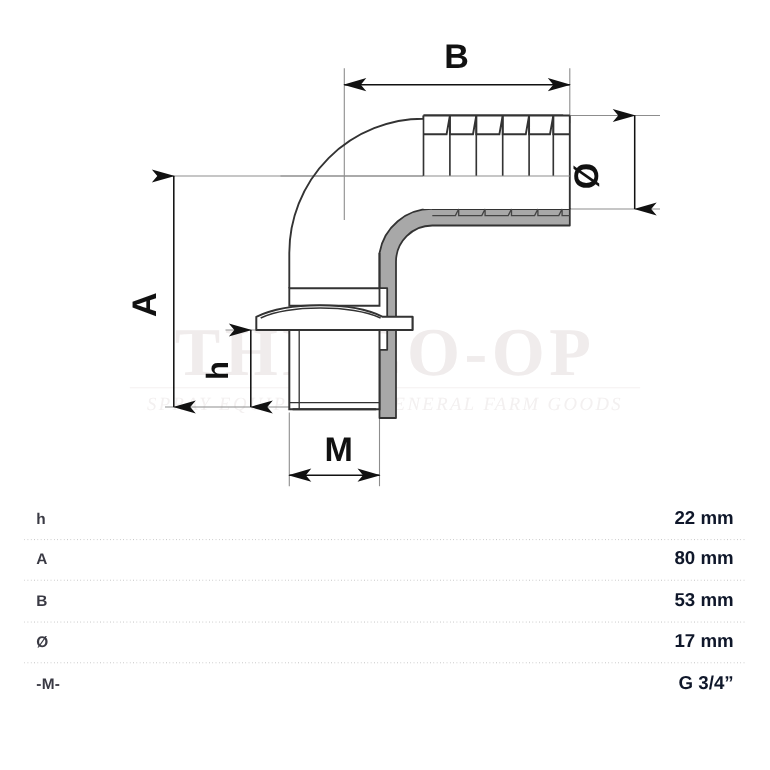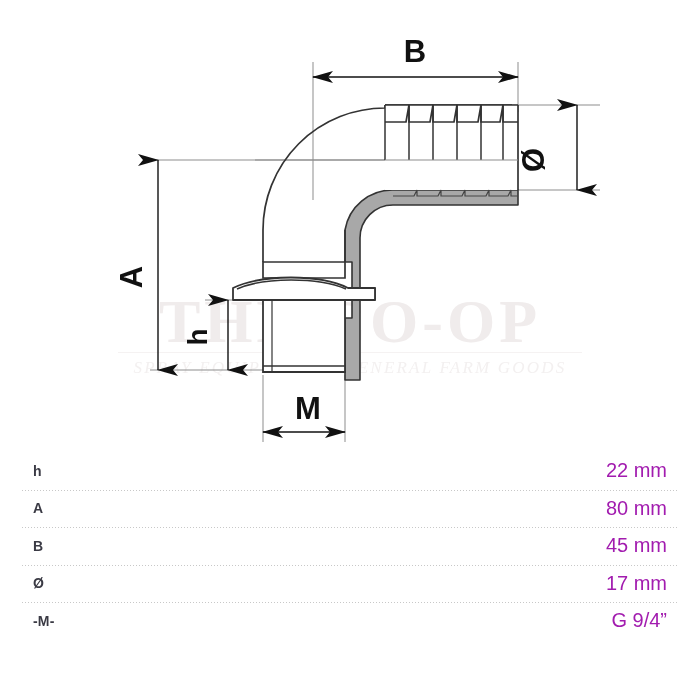--- a/index.html
+++ b/index.html
@@ -40,23 +40,23 @@
     background-repeat:repeat-x;
   }
   .spec-label{
     font-size:14px;
     font-weight:bold;
     color:#3a3a44;
     letter-spacing:0.2px;
     white-space:nowrap;
   }
   .spec-value{
-    font-size:20px;
-    font-weight:normal;
-    color:#a21caf;
+    font-size:17px;
+    font-weight:bold;
+    color:#0f172a;
     white-space:nowrap;
   }
 
   
   #watermark{
     position:absolute;
     left:0;top:290px;width:700px;height:100px;
     pointer-events:none;
     z-index:0;
   }
@@ -278,28 +278,28 @@
       <span class="spec-value">22 mm</span>
     </div>
 
     <div class="spec-row">
       <span class="spec-label">A</span>
       <span class="spec-value">80 mm</span>
     </div>
 
     <div class="spec-row">
       <span class="spec-label">B</span>
-      <span class="spec-value">45 mm</span>
+      <span class="spec-value">53 mm</span>
     </div>
 
     <div class="spec-row">
       <span class="spec-label">Ø</span>
       <span class="spec-value">17 mm</span>
     </div>
 
     <div class="spec-row">
       <span class="spec-label">-M-</span>
-      <span class="spec-value">G 9/4”</span>
+      <span class="spec-value">G 3/4”</span>
     </div>
 
   </div>
 
 </div>
 
 </body></html>

